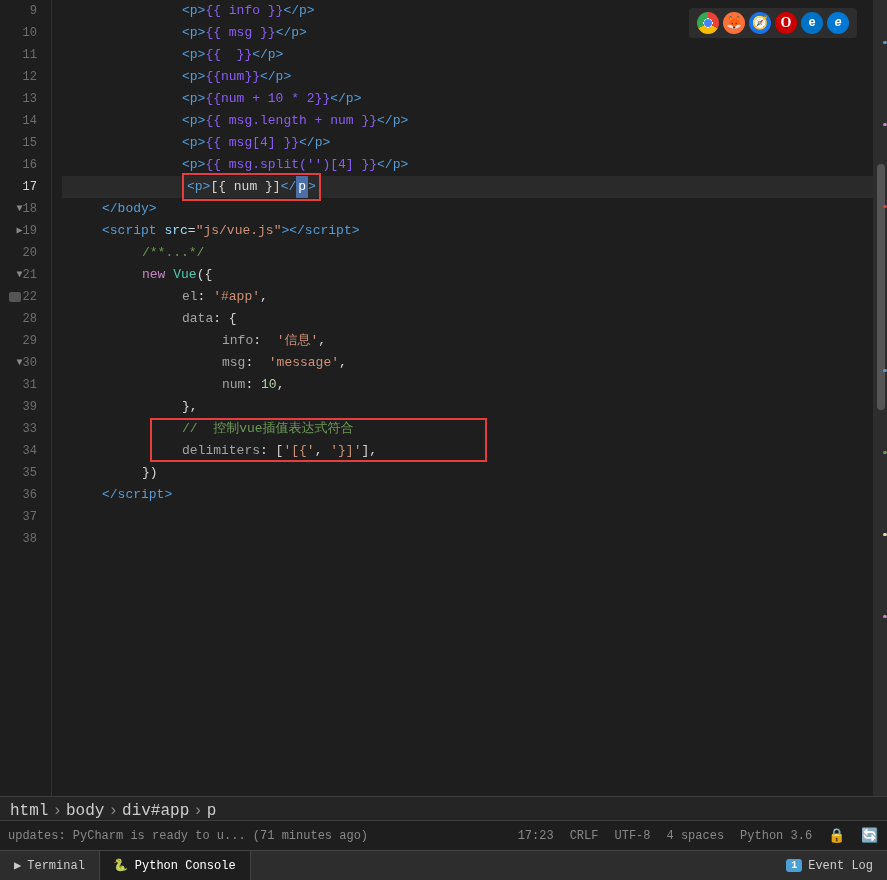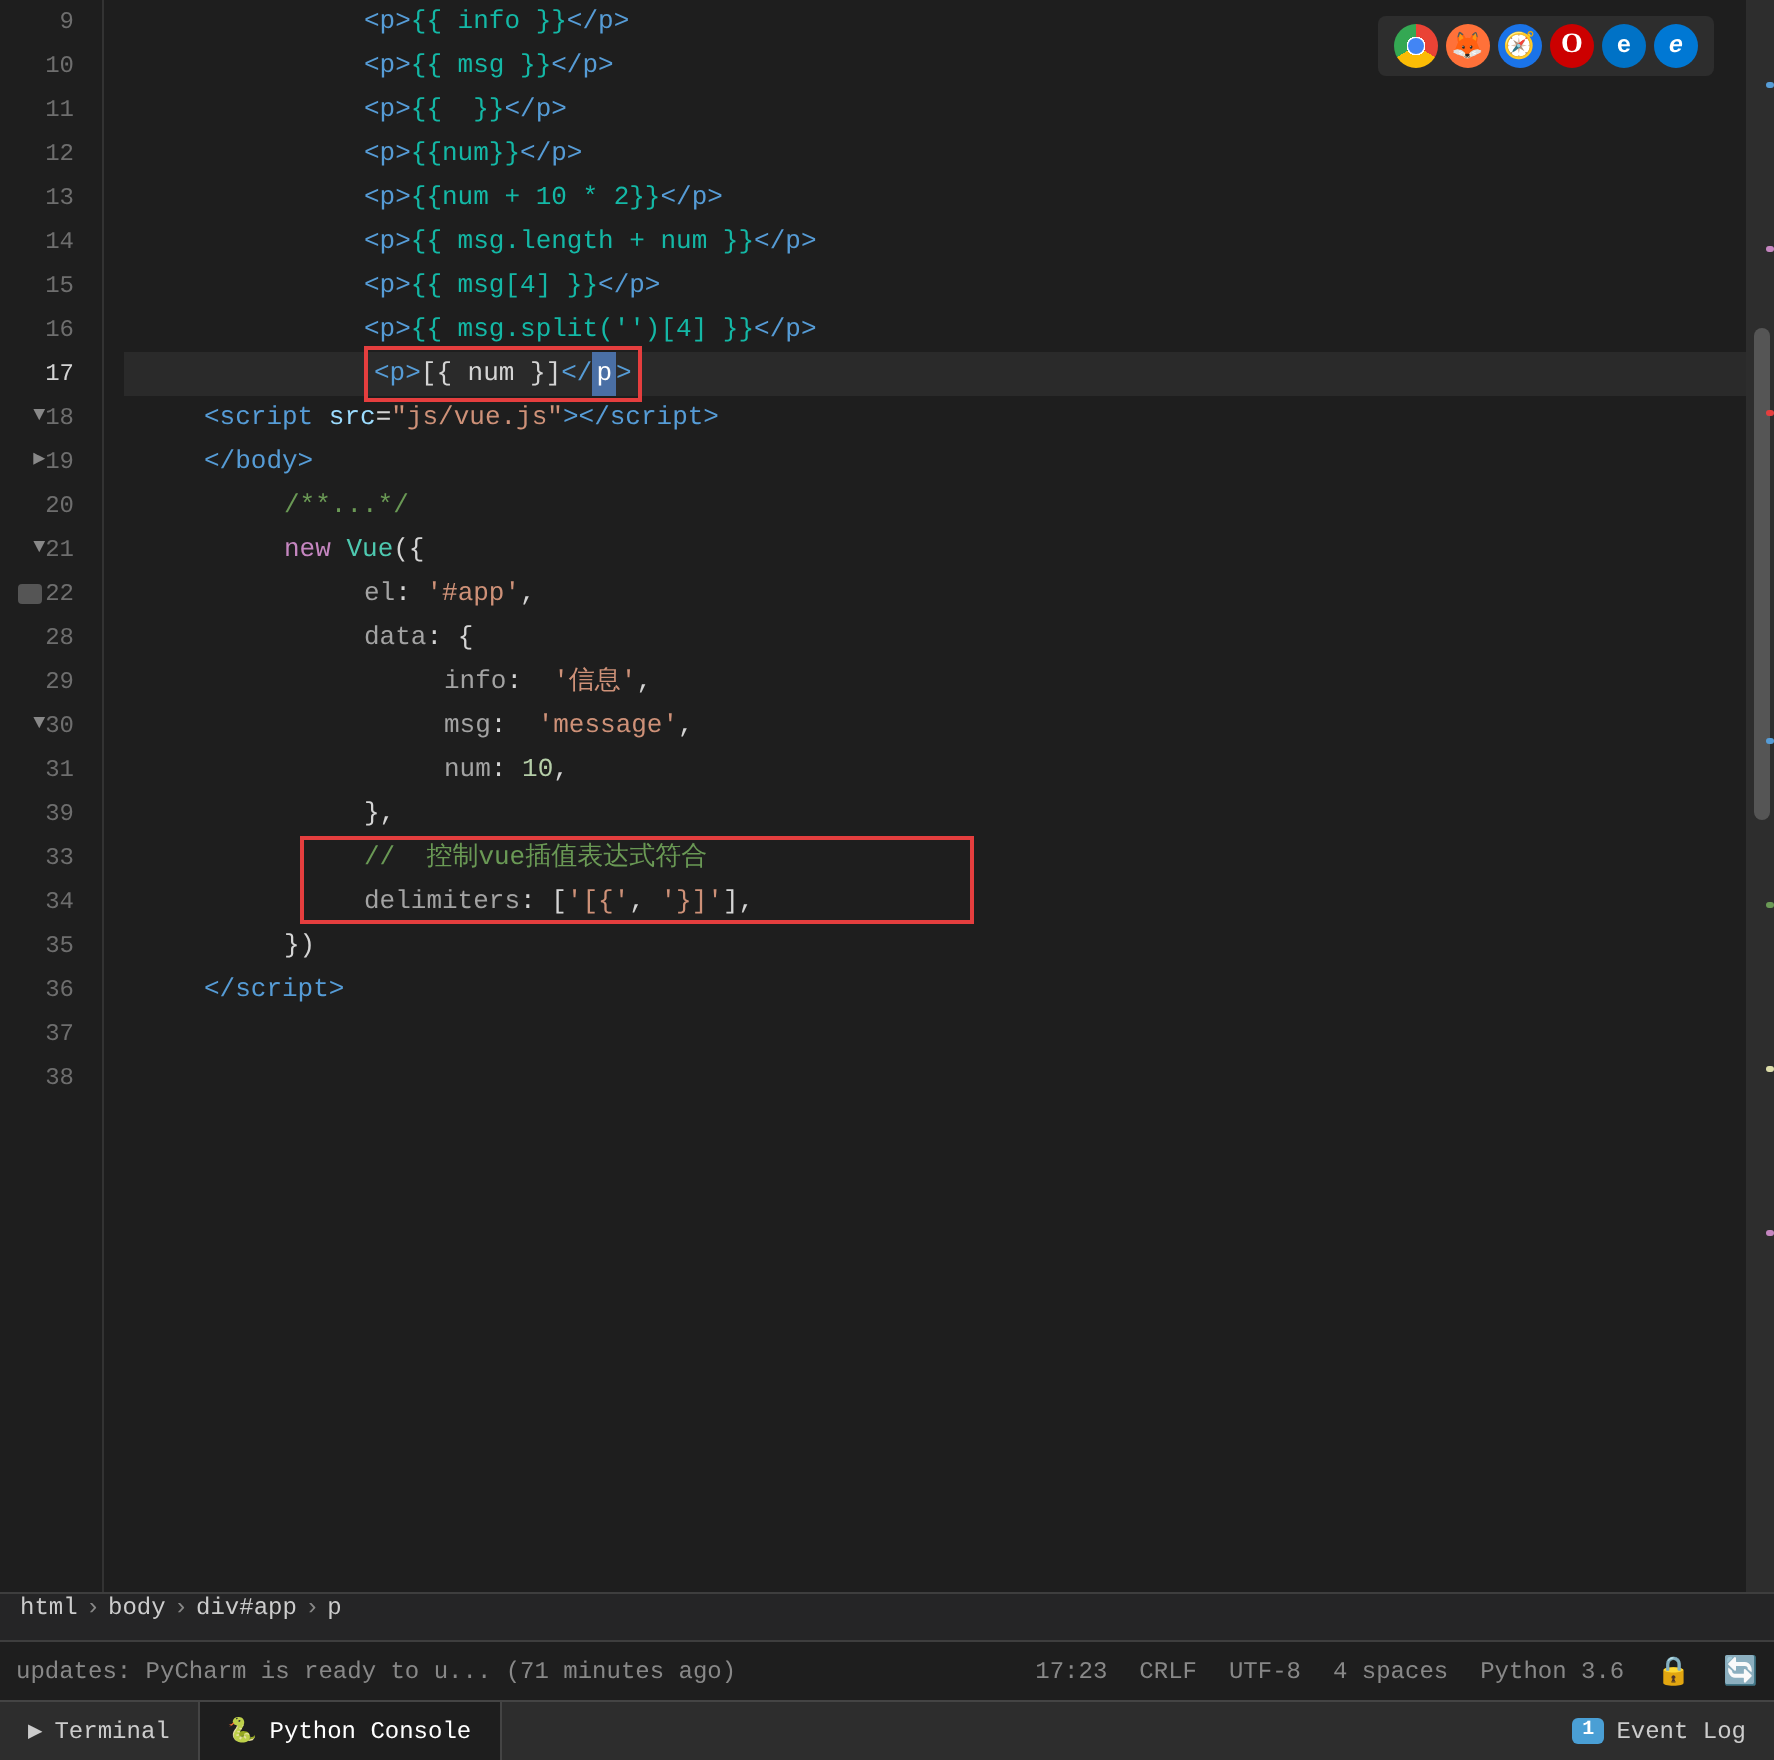--- a/index.html
+++ b/index.html
@@ -92,21 +92,21 @@
     }
 
     .code-line.active-line {
       background: #2a2a2a;
     }
 
     
     .tag { color: #569cd6; }
     .attr { color: #9cdcfe; }
     .string { color: #ce9178; }
-    .template { color: #14b8a6; }
+    .template { color: #8b5cf6; }
     .keyword { color: #c586c0; }
     .comment { color: #6a9955; }
     .number { color: #b5cea8; }
     .property { color: #a3a3a3; }
     .white { color: #d4d4d4; }
     .vue-tag { color: #4ec9b0; }
 
     
     .right-scrollbar {
       position: absolute;
@@ -138,24 +138,24 @@
 
     
     .breadcrumb-bar {
       position: absolute;
       bottom: 60px;
       left: 0;
       right: 0;
       height: 24px;
       background: #252526;
       display: flex;
-      align-items: flex-start;
+      align-items: flex-end;
       padding-left: 10px;
       color: #cccccc;
-      font-size: 12px;
+      font-size: 16px;
       border-top: 1px solid #3e3e3e;
     }
     .breadcrumb-sep {
       color: #888;
       margin: 0 4px;
     }
 
     
     .status-bar {
       position: absolute;
@@ -371,26 +371,26 @@
         <span style="display:inline-block;width:120px;"></span>
         
         <span style="border:2px solid #e53e3e; padding:1px 3px; display:inline-flex; align-items:center;">
           <span class="tag">&lt;p&gt;</span><span class="white">[{ num }]</span><span class="tag">&lt;/</span><span style="background:#4a6fa5; color:#fff; padding:0 2px;">p</span><span class="tag">&gt;</span>
         </span>
       </div>
 
 
       <div class="code-line">
         <span style="display:inline-block;width:40px;"></span>
+        <span class="tag">&lt;/body&gt;</span>
+      </div>
+
+      <div class="code-line">
+        <span style="display:inline-block;width:40px;"></span>
         <span class="tag">&lt;script </span><span class="attr">src</span><span class="white">=</span><span class="string">"js/vue.js"</span><span class="tag">&gt;&lt;/script&gt;</span>
-      </div>
-
-      <div class="code-line">
-        <span style="display:inline-block;width:40px;"></span>
-        <span class="tag">&lt;/body&gt;</span>
       </div>
 
 
       <div class="code-line">
         <span style="display:inline-block;width:80px;"></span>
         <span class="comment">/**...*/ </span>
       </div>
 
       <div class="code-line">
         <span style="display:inline-block;width:80px;"></span>

